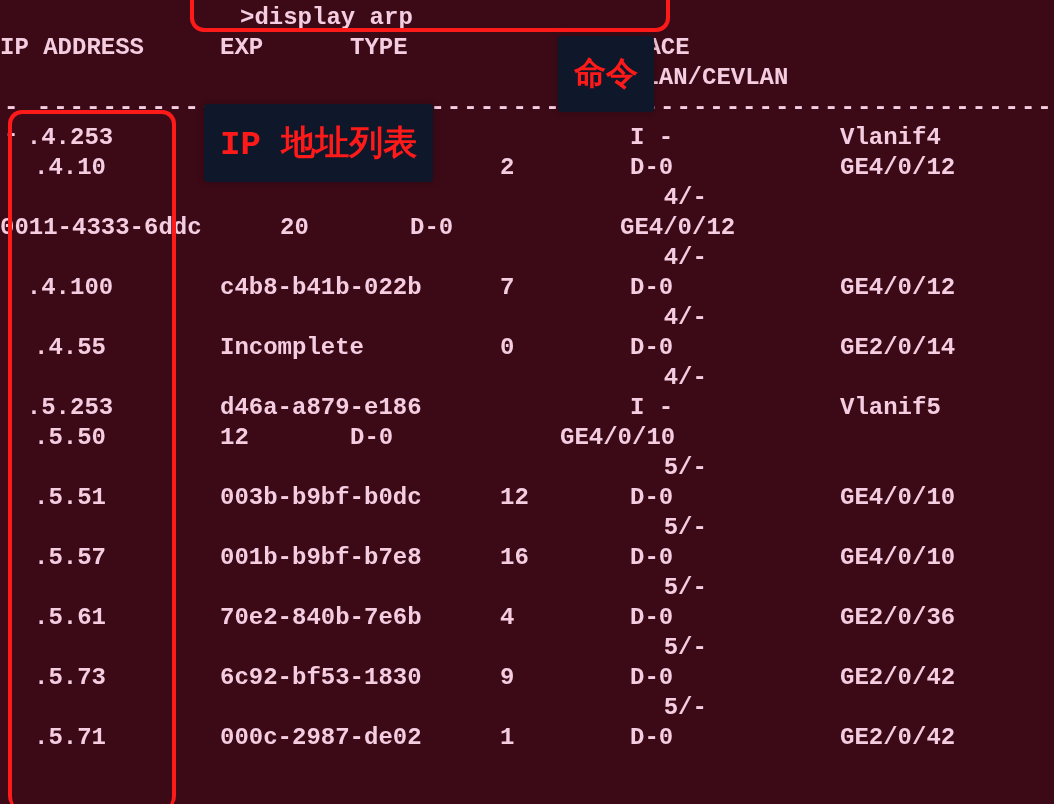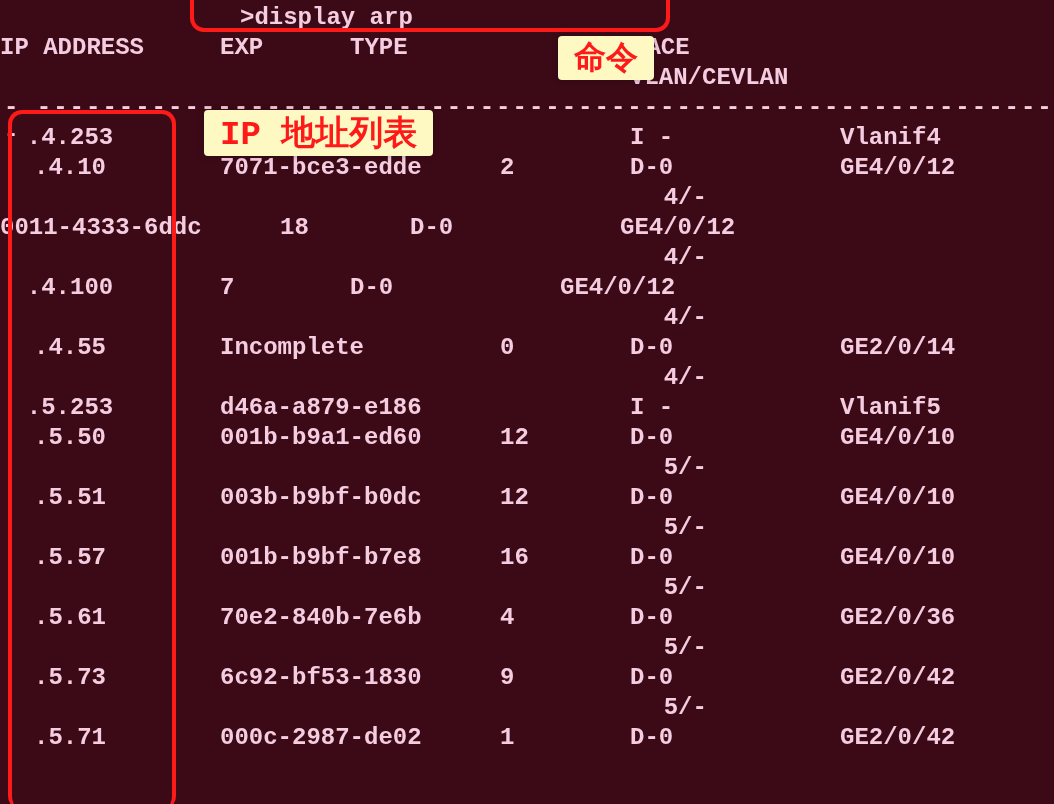--- a/index.html
+++ b/index.html
@@ -59,31 +59,31 @@
     border-top: none;
   }
   #box-ipcol {
     left: 8px; top: 110px; width: 168px; height: 700px;
     border-bottom: none;
   }
 
   
   .label-tag {
     position: absolute;
-    background: #fef9c3;
+    background: #0f172a;
     color: #ff1a1a;
-    padding: 0 16px;
+    padding: 16px 16px;
     font-size: 32px;
     font-weight: bold;
     border-radius: 4px;
     box-shadow: 0 0 6px rgba(0,0,0,.3);
     font-family: "Microsoft YaHei", "Courier New", monospace;
   }
   #tag-cmd { left: 558px; top: 36px; }
-  #tag-ip  { left: 204px; top: 110px; font-size: 34px; }
+  #tag-ip  { left: 204px; top: 104px; font-size: 34px; }
 </style>
 </head>
 <body>
 
 <div class="terminal">
 
   <div class="line">
     <span style="display:inline-block;width:240px;"></span>
     <span>&gt;display arp</span>
   </div>
@@ -102,28 +102,28 @@
     <span class="col-type">VLAN/CEVLAN</span>
     <span class="col-iface"></span>
   </div>
 
   <div class="dashes">- ---------------------------------------------------------------</div>
 
   <div id="rows">
       <div class="line row"><span class="col-ip">.4.253</span><span class="col-mac"></span><span class="col-exp"></span><span class="col-type">I -</span><span class="col-iface">Vlanif4</span></div>
       <div class="line row"><span class="col-ip">.4.10</span><span class="col-mac">7071-bce3-edde</span><span class="col-exp">2</span><span class="col-type">D-0</span><span class="col-iface">GE4/0/12</span></div>
       <div class="line row"><span class="col-ip"></span><span class="col-mac"></span><span class="col-exp"></span><span class="col-type" style="padding-left:60px;">4/-</span><span class="col-iface"></span></div>
-      <div class="line row"><span class="col-mac">0011-4333-6ddc</span><span class="col-exp">18</span><span class="col-type">D-0</span><span class="col-iface">GE4/0/12</span></div>
+      <div class="line row"><span class="col-mac">0011-4333-6ddc</span><span class="col-exp">20</span><span class="col-type">D-0</span><span class="col-iface">GE4/0/12</span></div>
       <div class="line row"><span class="col-ip"></span><span class="col-mac"></span><span class="col-exp"></span><span class="col-type" style="padding-left:60px;">4/-</span><span class="col-iface"></span></div>
-      <div class="line row"><span class="col-ip">.4.100</span><span class="col-exp">7</span><span class="col-type">D-0</span><span class="col-iface">GE4/0/12</span></div>
+      <div class="line row"><span class="col-ip">.4.100</span><span class="col-mac">c4b8-b41b-022b</span><span class="col-exp">7</span><span class="col-type">D-0</span><span class="col-iface">GE4/0/12</span></div>
       <div class="line row"><span class="col-ip"></span><span class="col-mac"></span><span class="col-exp"></span><span class="col-type" style="padding-left:60px;">4/-</span><span class="col-iface"></span></div>
       <div class="line row"><span class="col-ip">.4.55</span><span class="col-mac">Incomplete</span><span class="col-exp">0</span><span class="col-type">D-0</span><span class="col-iface">GE2/0/14</span></div>
       <div class="line row"><span class="col-ip"></span><span class="col-mac"></span><span class="col-exp"></span><span class="col-type" style="padding-left:60px;">4/-</span><span class="col-iface"></span></div>
       <div class="line row"><span class="col-ip">.5.253</span><span class="col-mac">d46a-a879-e186</span><span class="col-exp"></span><span class="col-type">I -</span><span class="col-iface">Vlanif5</span></div>
-      <div class="line row"><span class="col-ip">.5.50</span><span class="col-mac">001b-b9a1-ed60</span><span class="col-exp">12</span><span class="col-type">D-0</span><span class="col-iface">GE4/0/10</span></div>
+      <div class="line row"><span class="col-ip">.5.50</span><span class="col-exp">12</span><span class="col-type">D-0</span><span class="col-iface">GE4/0/10</span></div>
       <div class="line row"><span class="col-ip"></span><span class="col-mac"></span><span class="col-exp"></span><span class="col-type" style="padding-left:60px;">5/-</span><span class="col-iface"></span></div>
       <div class="line row"><span class="col-ip">.5.51</span><span class="col-mac">003b-b9bf-b0dc</span><span class="col-exp">12</span><span class="col-type">D-0</span><span class="col-iface">GE4/0/10</span></div>
       <div class="line row"><span class="col-ip"></span><span class="col-mac"></span><span class="col-exp"></span><span class="col-type" style="padding-left:60px;">5/-</span><span class="col-iface"></span></div>
       <div class="line row"><span class="col-ip">.5.57</span><span class="col-mac">001b-b9bf-b7e8</span><span class="col-exp">16</span><span class="col-type">D-0</span><span class="col-iface">GE4/0/10</span></div>
       <div class="line row"><span class="col-ip"></span><span class="col-mac"></span><span class="col-exp"></span><span class="col-type" style="padding-left:60px;">5/-</span><span class="col-iface"></span></div>
       <div class="line row"><span class="col-ip">.5.61</span><span class="col-mac">70e2-840b-7e6b</span><span class="col-exp">4</span><span class="col-type">D-0</span><span class="col-iface">GE2/0/36</span></div>
       <div class="line row"><span class="col-ip"></span><span class="col-mac"></span><span class="col-exp"></span><span class="col-type" style="padding-left:60px;">5/-</span><span class="col-iface"></span></div>
       <div class="line row"><span class="col-ip">.5.73</span><span class="col-mac">6c92-bf53-1830</span><span class="col-exp">9</span><span class="col-type">D-0</span><span class="col-iface">GE2/0/42</span></div>
       <div class="line row"><span class="col-ip"></span><span class="col-mac"></span><span class="col-exp"></span><span class="col-type" style="padding-left:60px;">5/-</span><span class="col-iface"></span></div>
       <div class="line row"><span class="col-ip">.5.71</span><span class="col-mac">000c-2987-de02</span><span class="col-exp">1</span><span class="col-type">D-0</span><span class="col-iface">GE2/0/42</span></div>

